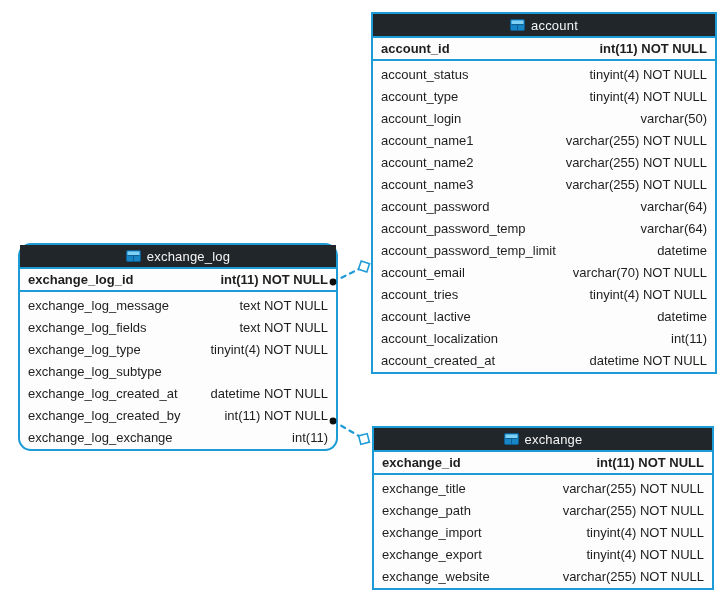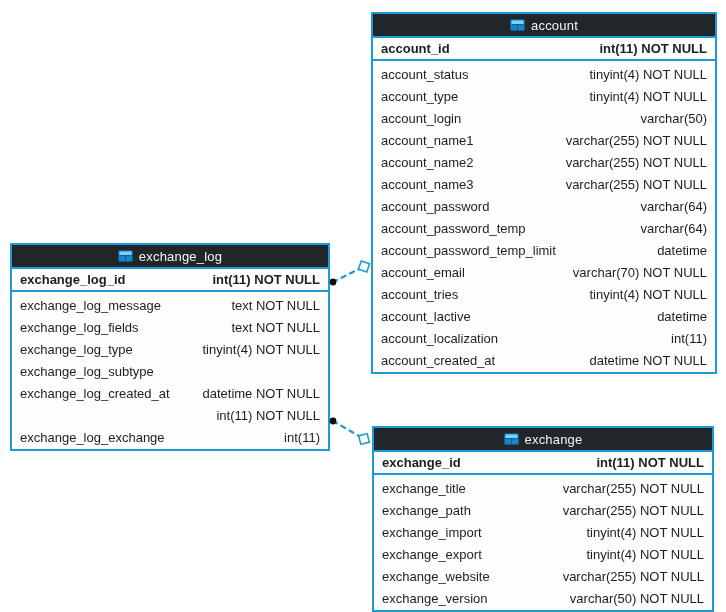--- a/index.html
+++ b/index.html
@@ -144,21 +144,21 @@
         <div class="col-row">
           <span class="field">account_localization</span>
           <span class="type">int(11)</span>
         </div>
         <div class="col-row">
           <span class="field">account_created_at</span>
           <span class="type">datetime NOT NULL</span>
         </div>
       </div>
     </div>
-    <div class="db-table" style="left: 10px; top: 243px; width: 320px;">
+    <div class="db-table" style="left: 18px; top: 243px; width: 320px; border-radius: 13px;">
       <div class="tbl-header">
         <svg width="15" height="12" viewBox="0 0 15 12" class="tbl-icon">
           <rect x="0.5" y="0.5" width="14" height="11" rx="1.2" fill="#1886c6" stroke="#0c5d93"></rect>
           <rect x="1.5" y="1.5" width="12" height="3.6" fill="#7ed0f4"></rect>
           <line x1="1.5" y1="5.6" x2="13.5" y2="5.6" stroke="#0c5d93" stroke-width="1"></line>
           <line x1="7.5" y1="5.6" x2="7.5" y2="11" stroke="#0c5d93" stroke-width="1"></line>
         </svg>
         <span class="tbl-title">exchange_log</span>
       </div>
       <div class="pk-row">
@@ -179,20 +179,21 @@
           <span class="type">tinyint(4) NOT NULL</span>
         </div>
         <div class="col-row">
           <span class="field">exchange_log_subtype</span>
         </div>
         <div class="col-row">
           <span class="field">exchange_log_created_at</span>
           <span class="type">datetime NOT NULL</span>
         </div>
         <div class="col-row">
+          <span class="field">exchange_log_created_by</span>
           <span class="type">int(11) NOT NULL</span>
         </div>
         <div class="col-row">
           <span class="field">exchange_log_exchange</span>
           <span class="type">int(11)</span>
         </div>
       </div>
     </div>
     <div class="db-table" style="left: 372px; top: 426px; width: 342px;">
       <div class="tbl-header">
@@ -222,19 +223,15 @@
           <span class="type">tinyint(4) NOT NULL</span>
         </div>
         <div class="col-row">
           <span class="field">exchange_export</span>
           <span class="type">tinyint(4) NOT NULL</span>
         </div>
         <div class="col-row">
           <span class="field">exchange_website</span>
           <span class="type">varchar(255) NOT NULL</span>
         </div>
-        <div class="col-row">
-          <span class="field">exchange_version</span>
-          <span class="type">varchar(50) NOT NULL</span>
-        </div>
       </div>
     </div>
   </div>
 
 </body></html>

